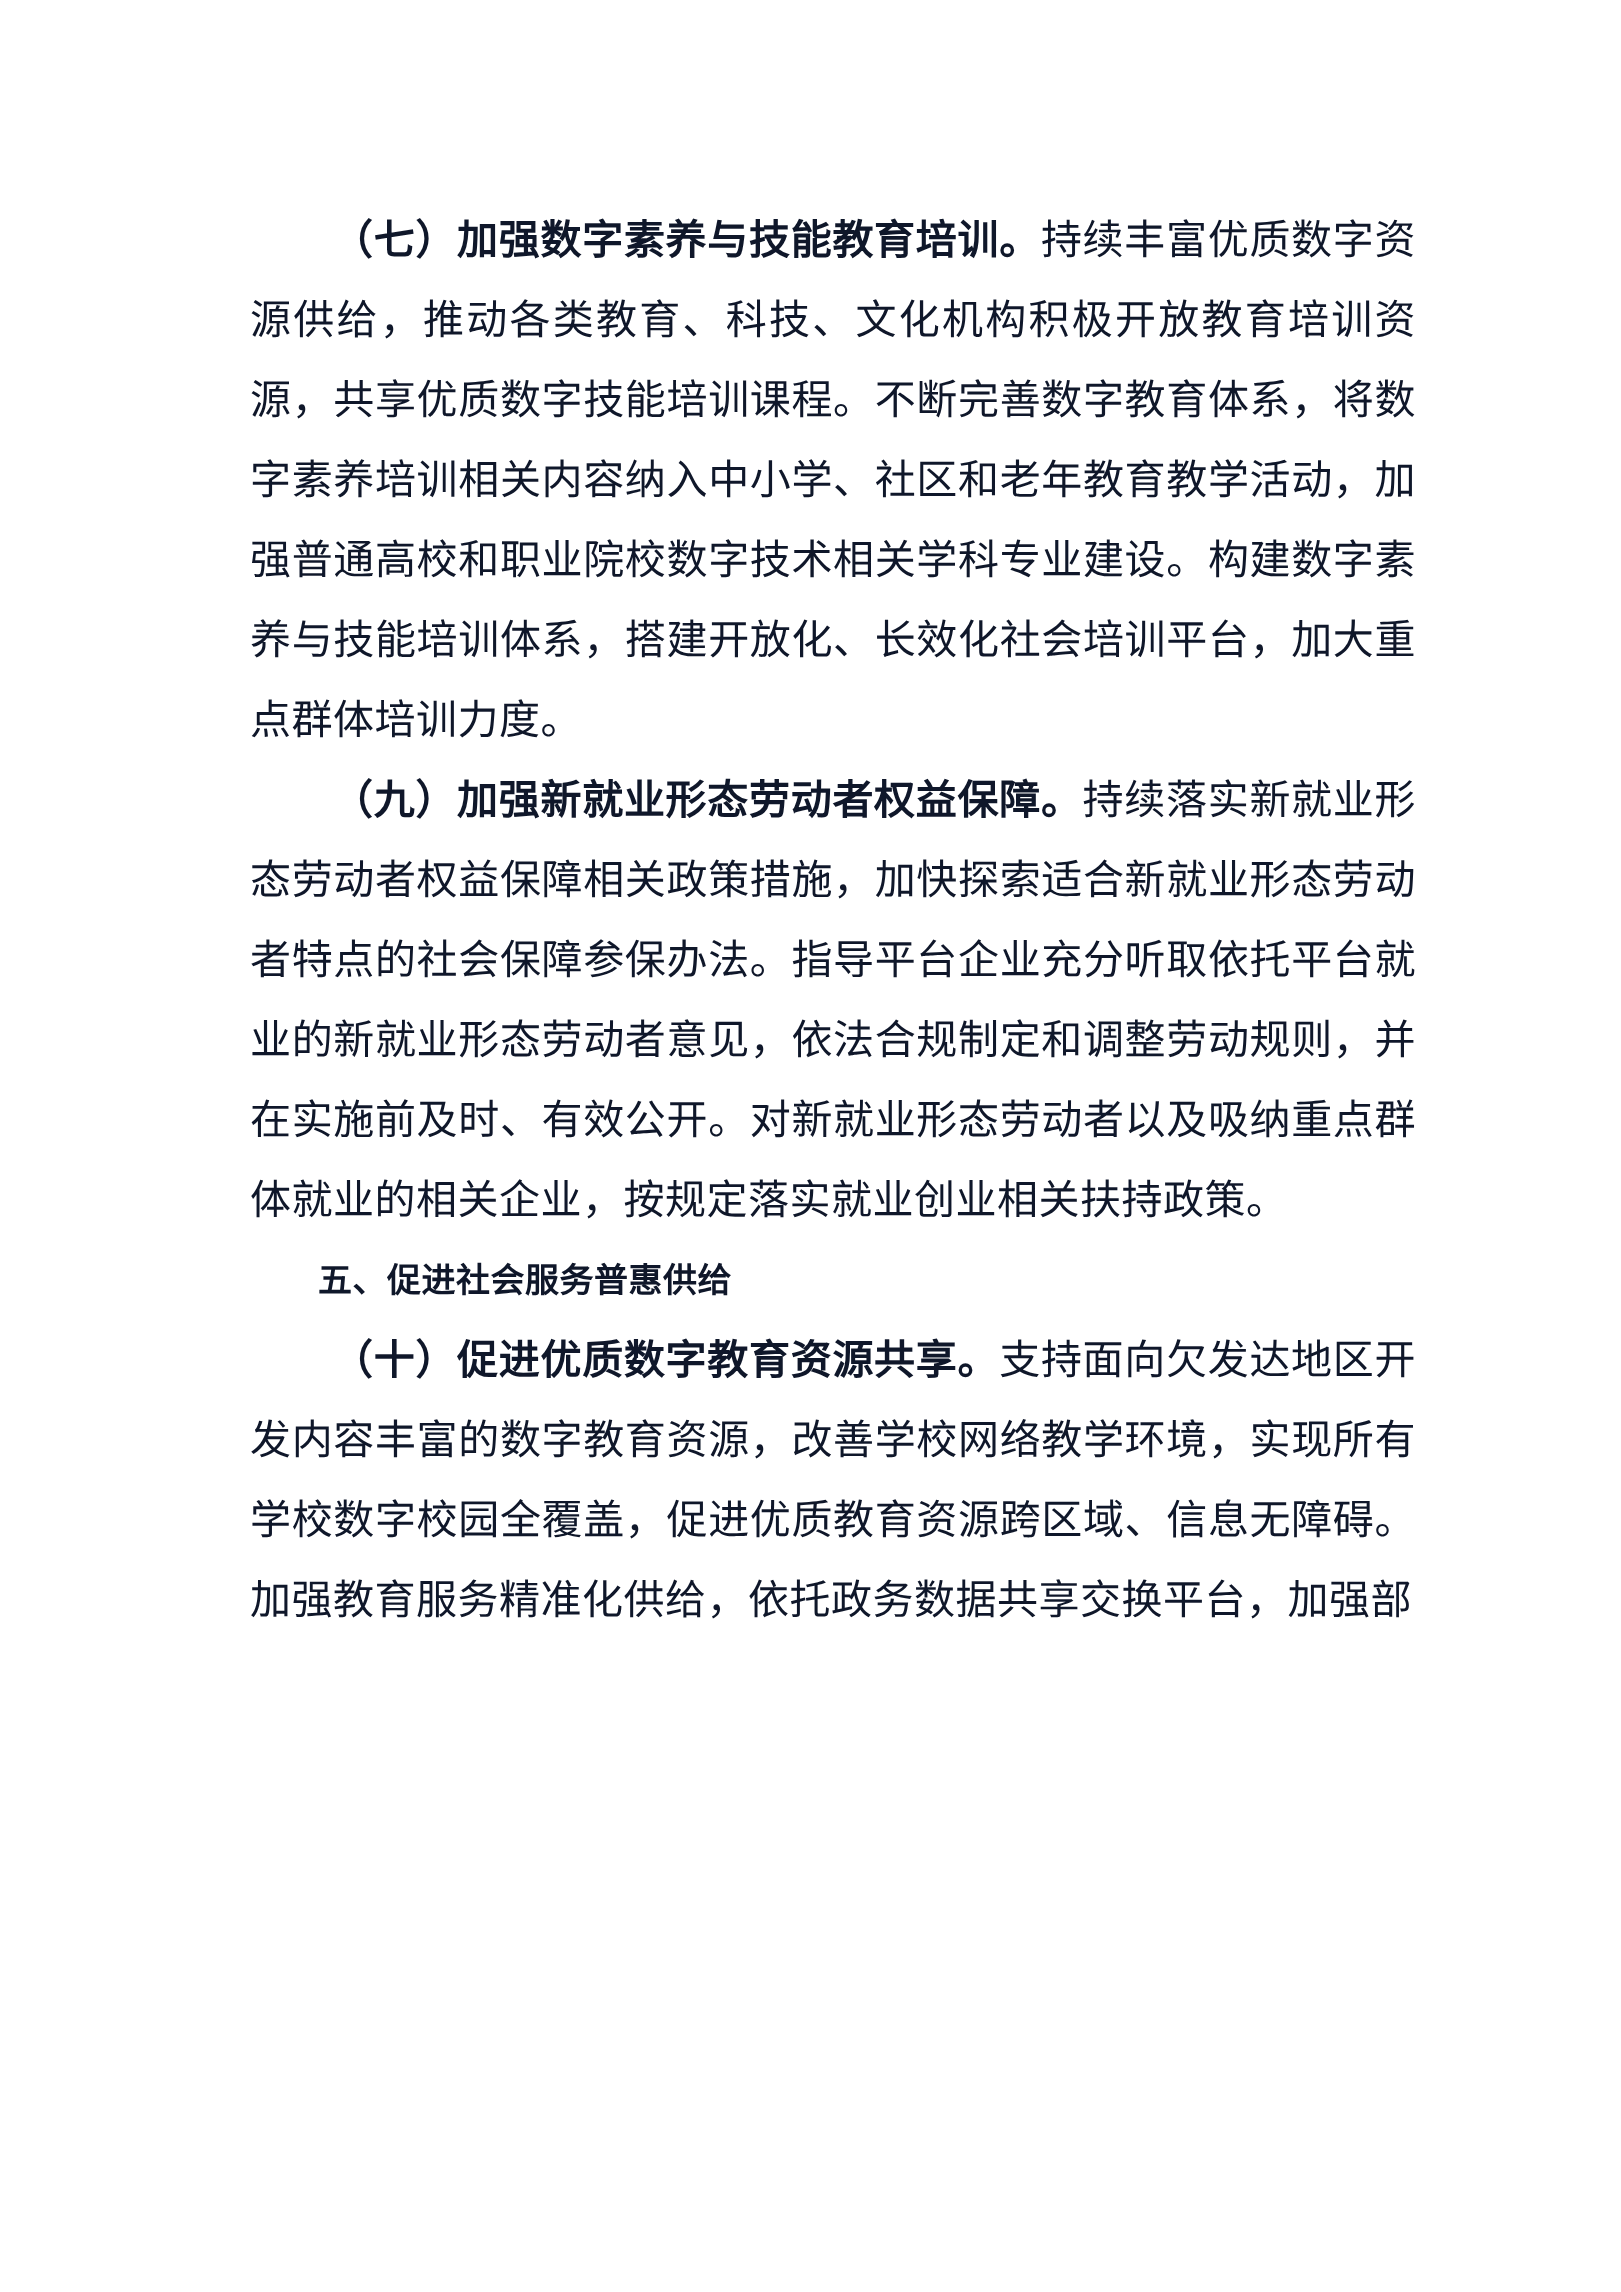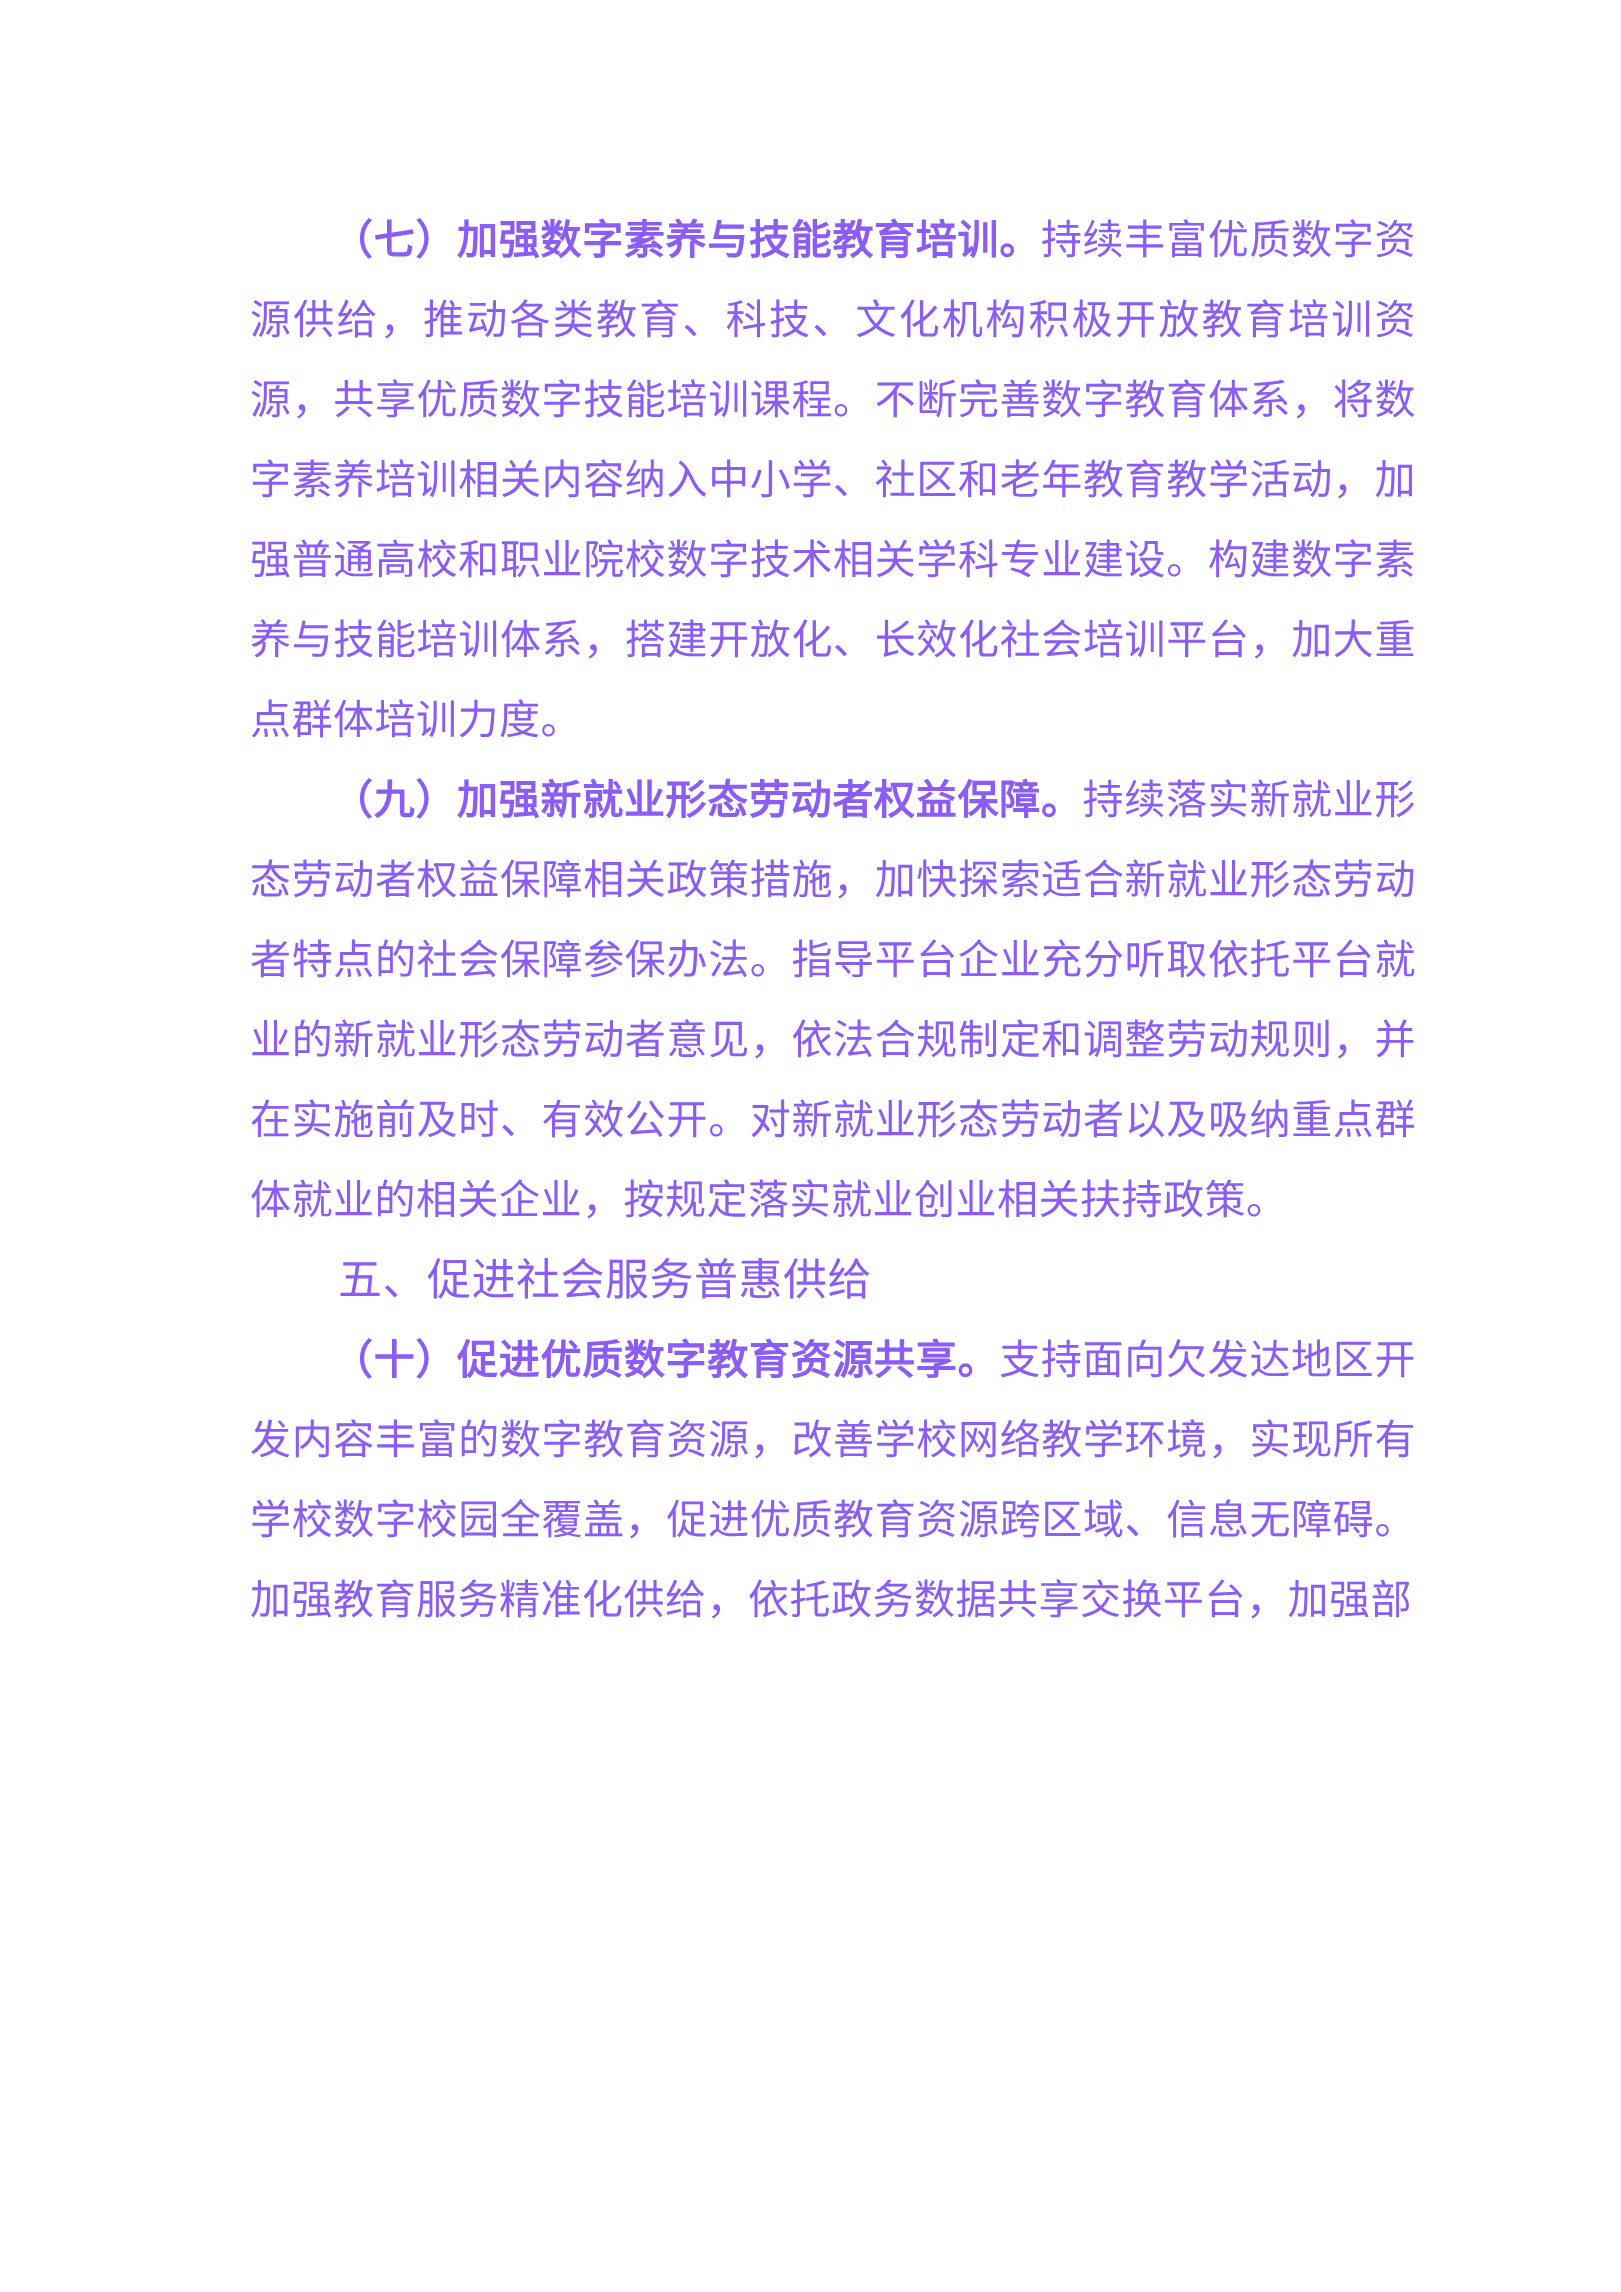--- a/index.html
+++ b/index.html
@@ -6,43 +6,43 @@
     margin: 0;
     padding: 0;
     background: #ffffff;
   }
   .page {
     position: relative;
     width: 1621px;
     height: 2293px;
     box-sizing: border-box;
     background: #ffffff;
-    color: #8b5cf6;
+    color: #0f172a;
     padding: 200px 205px 0 250px;
     overflow: hidden;
     font-family: "Liberation Serif", "DejaVu Serif", serif;
     font-size: 41px;
     line-height: 80px;
   }
   .para {
     margin: 0;
     text-indent: 2em;
     text-align: justify;
     text-justify: inter-character;
     letter-spacing: 0.5px;
   }
   .para .lead {
     font-weight: bold;
   }
   .section-heading {
     margin: 0;
     text-indent: 2em;
     font-family: "Liberation Sans", "DejaVu Sans", sans-serif;
-    font-weight: 400;
-    font-size: 44px;
+    font-weight: 700;
+    font-size: 34px;
     line-height: 80px;
     letter-spacing: 0.5px;
   }
 </style>
 </head>
 <body>
 
 <div class="page">
   <article>
 

